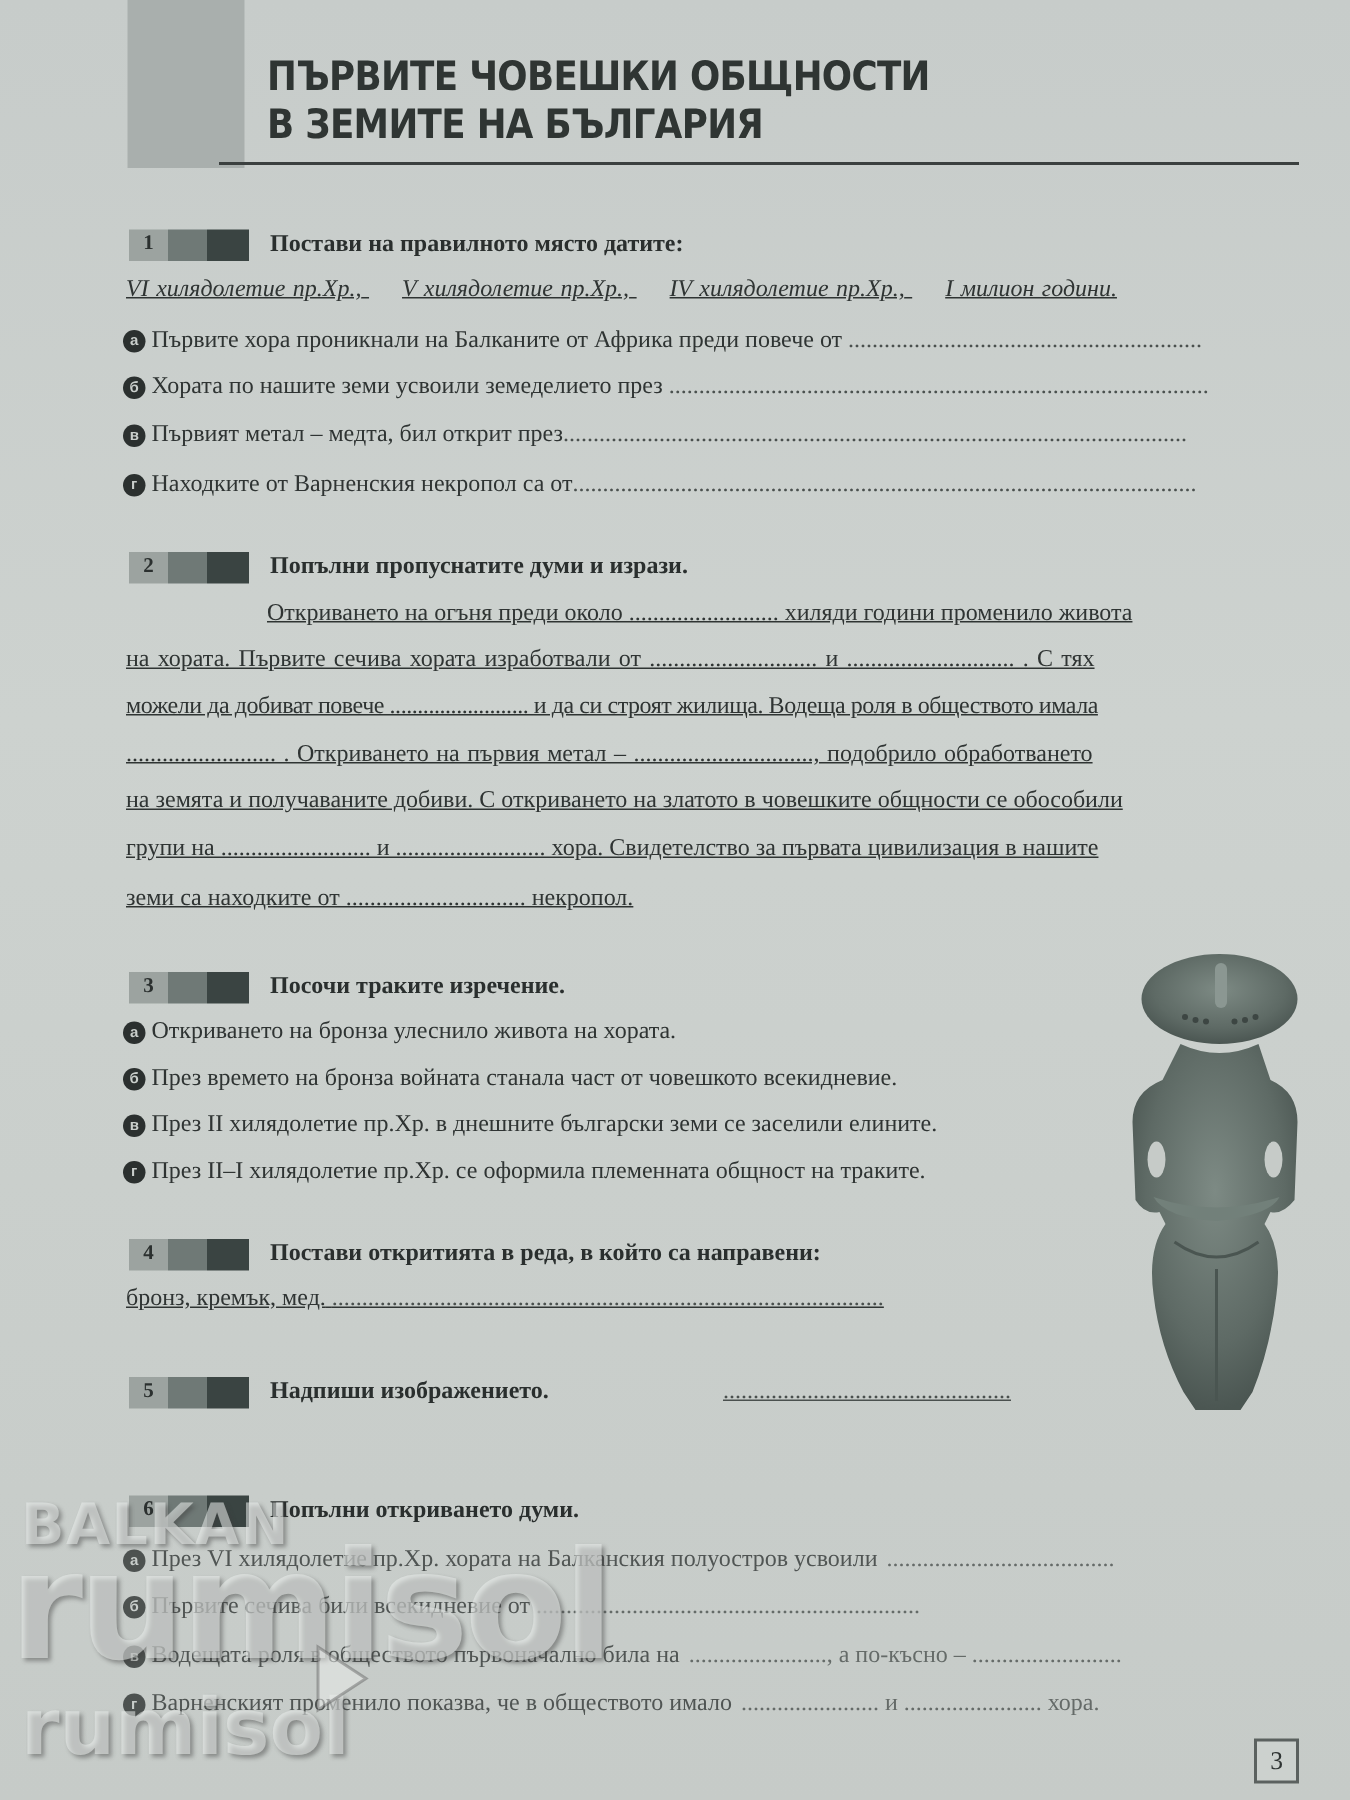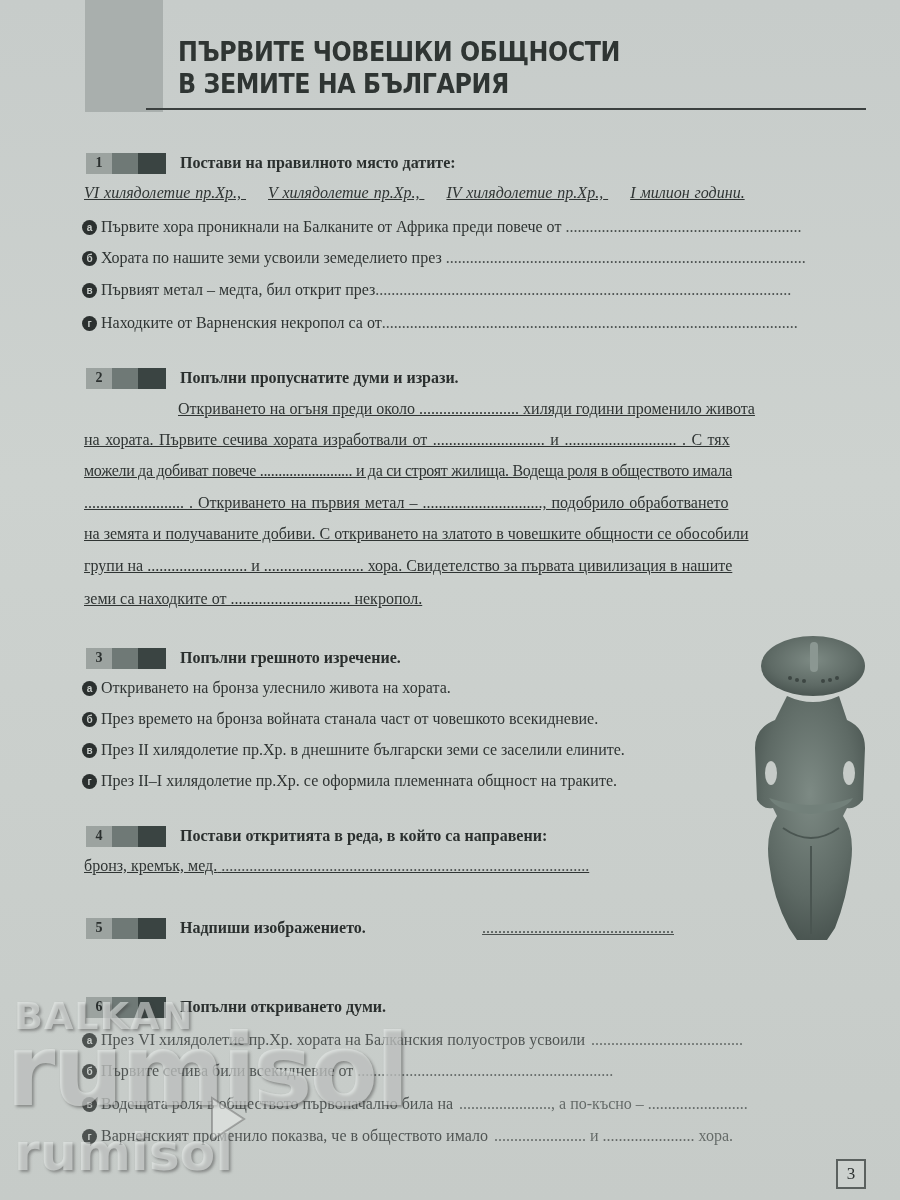--- a/index.html
+++ b/index.html
@@ -117,21 +117,21 @@
 <div class="line" style="left:84px; top:525px;">на земята и получаваните добиви. С откриването на златото в човешките общности се обособили</div>
 <div class="line" style="left:84px; top:557px;">групи на ......................... и ......................... хора. Свидетелство за първата цивилизация в нашите</div>
 <div class="line" style="left:84px; top:590px;">земи са находките от .............................. некропол.</div>
 
 <div class="ex-head" style="top:647px">
   <div class="badge">
     <span class="b1">3</span>
       <span class="b2"></span>
       <span class="b3"></span>
   </div>
-  <span class="ex-title">Попълни грешното изречение.</span>
+  <span class="ex-title">Посочи траките изречение.</span>
 </div>
 <div class="item" style="top:679px">
   <span class="marker">а</span>
   <span>Откриването на бронза улеснило живота на хората.</span>
 </div>
 <div class="item" style="top:710px">
   <span class="marker">б</span>
   <span>През времето на бронза войната станала част от човешкото всекидневие.</span>
 </div>
 <div class="item" style="top:741px">

